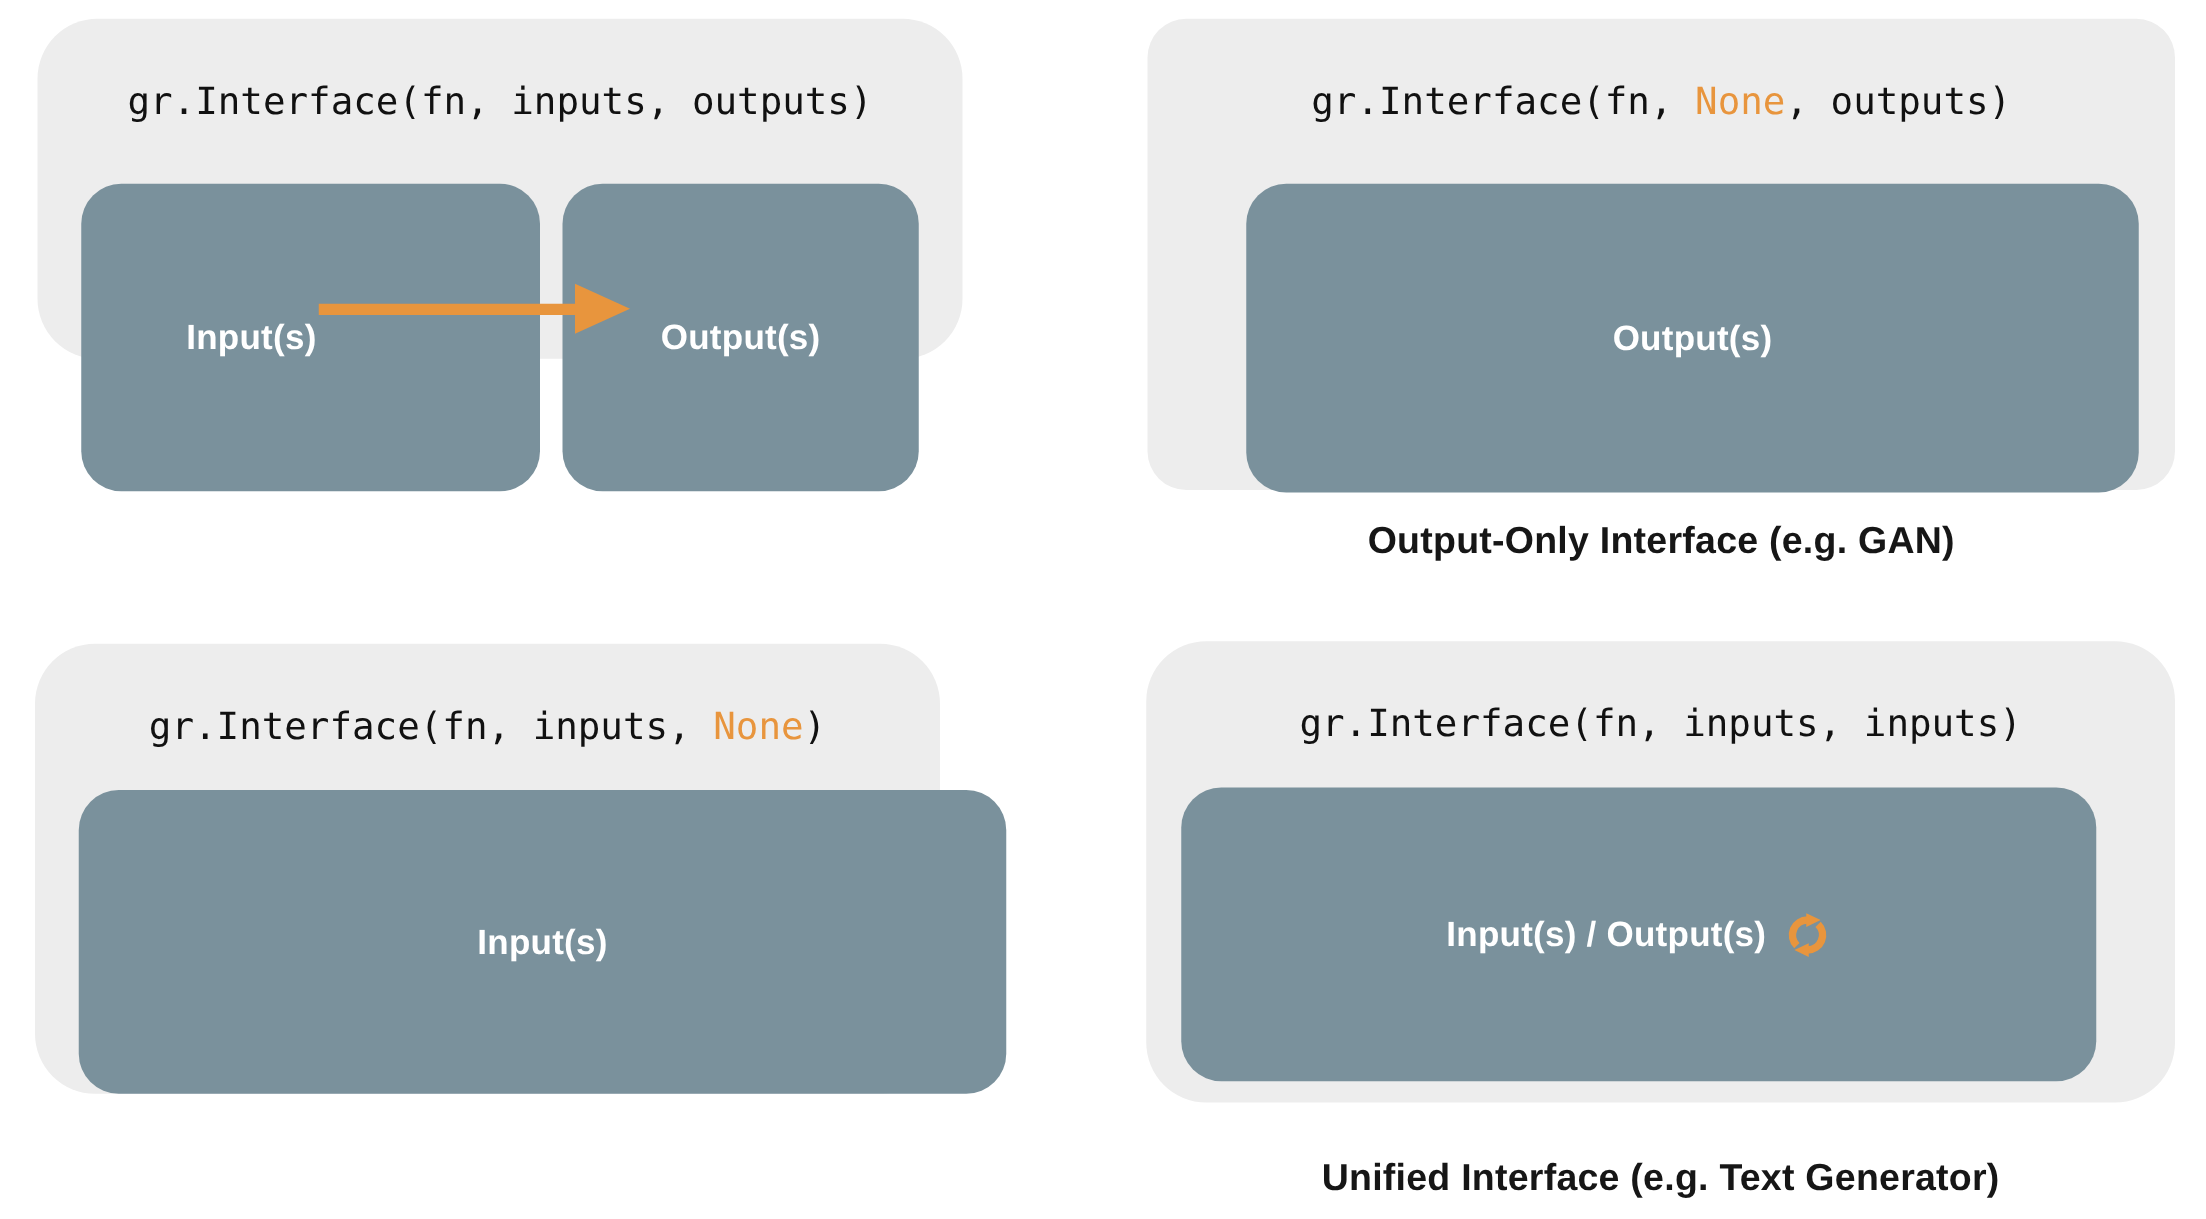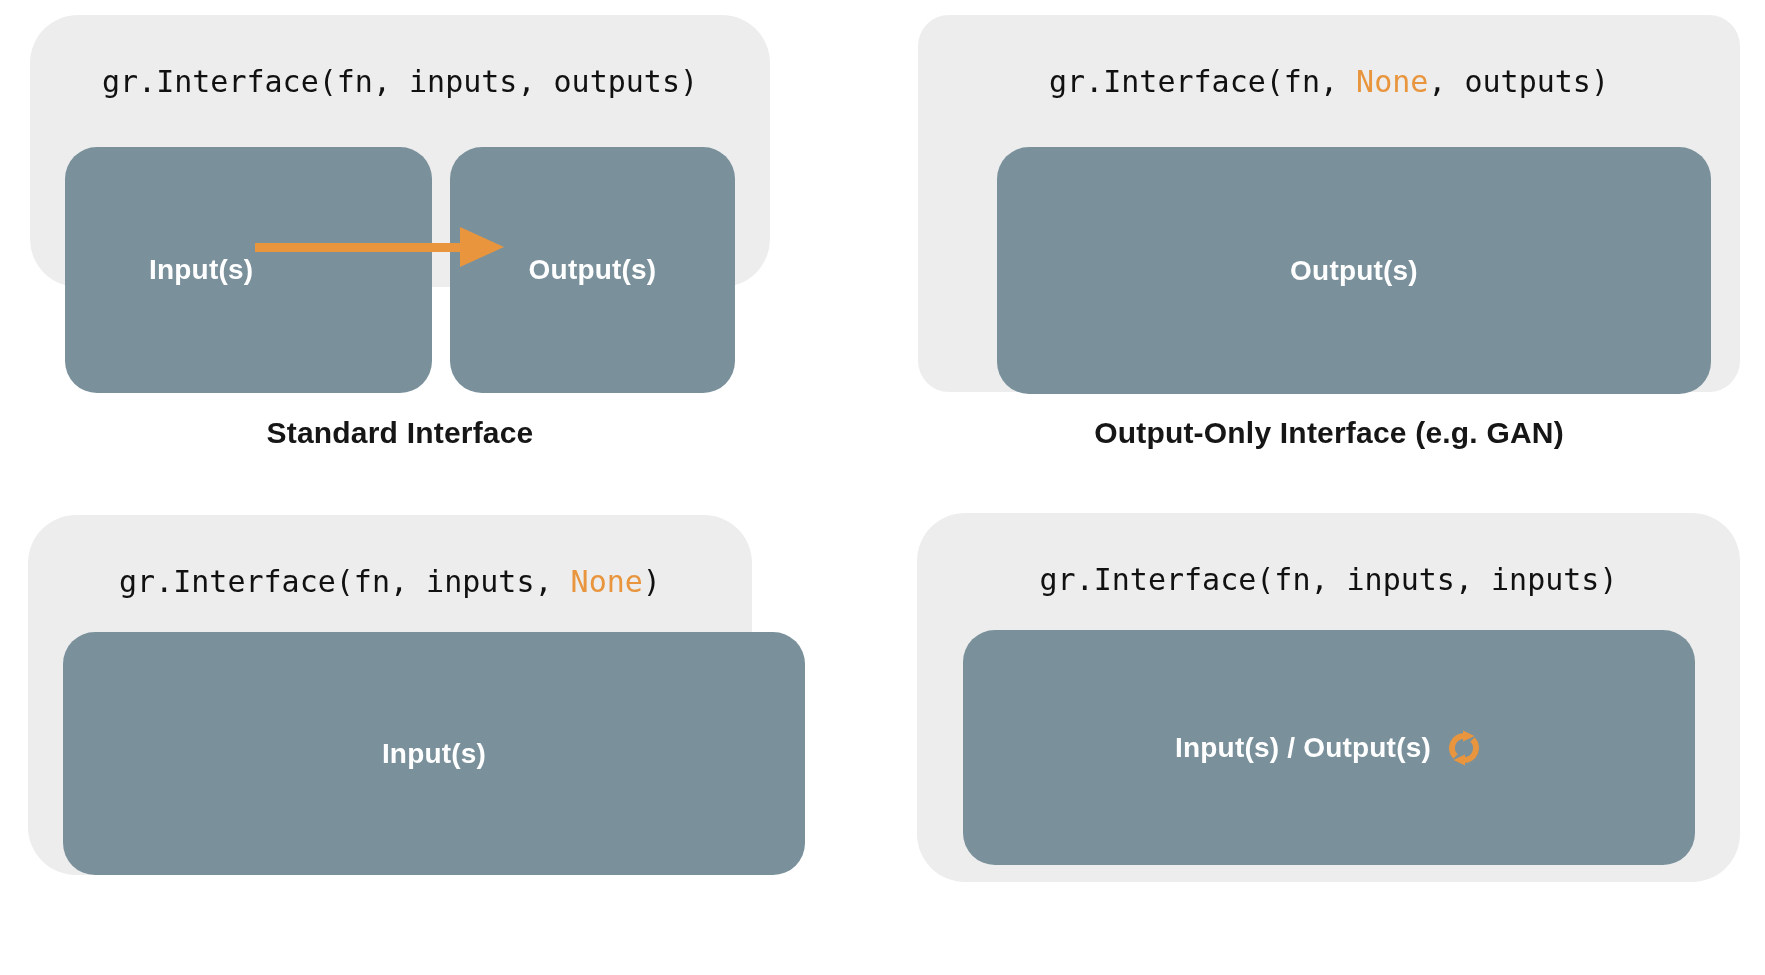--- a/index.html
+++ b/index.html
@@ -59,21 +59,21 @@
   }
 
   
   #box-std-input{left:35px;top:112px;width:367px;height:246px;justify-content:flex-start;padding-left:84px;}
   #box-std-output{left:420px;top:112px;width:285px;height:246px;}
   
   #box-out-only{left:79px;top:112px;width:714px;height:247px;}
   
   #box-in-only{left:35px;top:97px;width:742px;height:243px;}
   
-  #box-unified{left:46px;top:97px;width:732px;height:235px;}
+  #box-unified{left:28px;top:97px;width:732px;height:235px;}
 
   .arrow{position:absolute;left:0;top:0;width:100%;height:100%;pointer-events:none;}
   .arrow-shaft{
     position:absolute;
     left:225px;top:228px;width:206px;height:9px;
     background:var(--accent-orange);
   }
   .arrow-head{
     position:absolute;
     left:430px;top:212px;
@@ -113,21 +113,20 @@
       <span class="box-label">Input(s)</span>
     </div>
     <div class="box" id="box-std-output">
       <span class="box-label">Output(s)</span>
     </div>
     <div class="arrow">
       <div class="arrow-shaft"></div>
       <div class="arrow-head"></div>
     </div>
   </section>
-  <div class="caption" id="cap-tl">Standard Interface</div>
 
   <section class="panel" id="panel-tr">
     <div class="code"><span>gr.Interface(fn, </span><span class="hl">None</span><span>, outputs)</span></div>
     <div class="box" id="box-out-only">
       <span class="box-label">Output(s)</span>
     </div>
   </section>
   <div class="caption" id="cap-tr">Output-Only Interface (e.g. GAN)</div>
 
   <section class="panel" id="panel-bl">
@@ -142,14 +141,15 @@
     <div class="box" id="box-unified">
       <span class="box-label">Input(s) / Output(s)</span>
       <svg class="cycle-icon" viewBox="0 0 38 38" aria-hidden="true">
         <path d="M10.5 27.5 A12 12 0 0 1 19 7" fill="none" stroke="#e8953d" stroke-width="6"></path>
         <polygon points="18,1.5 29.5,7 18,12.5" fill="#e8953d"></polygon>
         <path d="M27.5 10.5 A12 12 0 0 1 19 31" fill="none" stroke="#e8953d" stroke-width="6"></path>
         <polygon points="20,25.5 8.5,31 20,36.5" fill="#e8953d"></polygon>
       </svg>
     </div>
   </section>
+  <div class="caption" id="cap-br">Unified Interface (e.g. Text Generator)</div>
 
 </div>
 
 </body></html>

